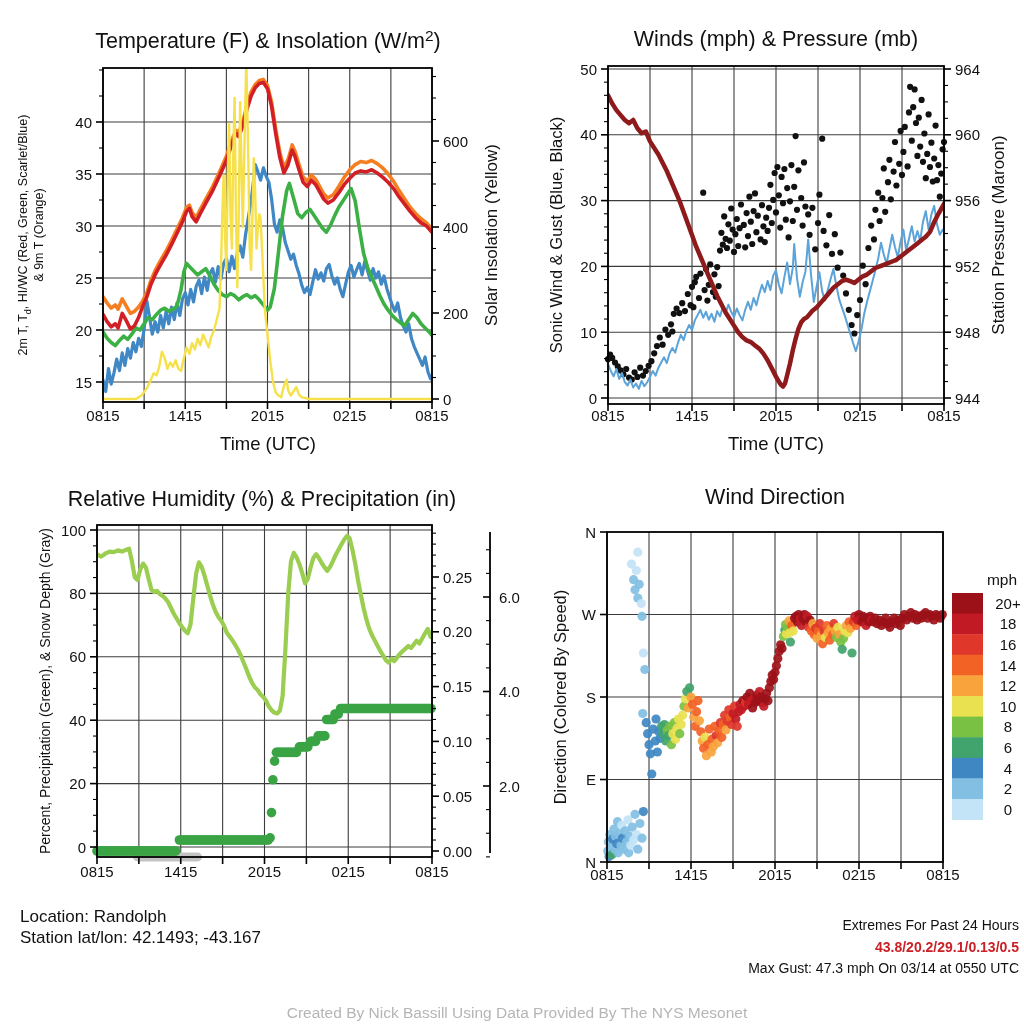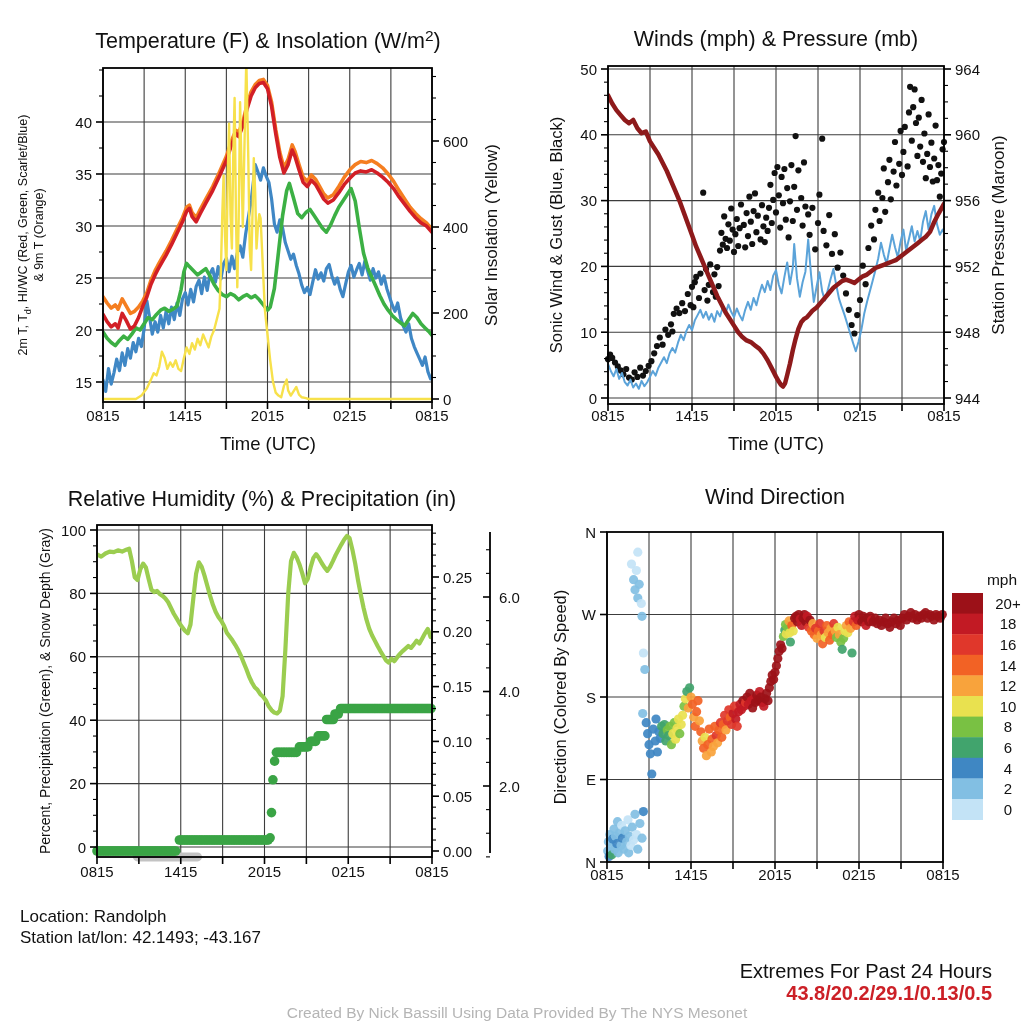--- a/index.html
+++ b/index.html
@@ -1,20 +1,20 @@
 <!DOCTYPE html>
 <html><head>
 <meta charset="utf-8">
 <style>
   html,body{margin:0;padding:0;background:#fff;}
   .page{position:relative;width:1024px;height:1024px;background:#ffffff;overflow:hidden;
         font-family:"Liberation Sans", sans-serif;color:#111;}
   svg{position:absolute;left:0;top:0;}
   .meta-left{position:absolute;left:20px;top:906px;font-size:17px;line-height:21px;white-space:nowrap;}
-  .meta-right{position:absolute;right:32px;top:915px;font-size:20px;line-height:21.5px;text-align:right;white-space:nowrap;margin-top:46px;}
+  .meta-right{position:absolute;right:5px;top:915px;font-size:14px;line-height:21.5px;text-align:right;white-space:nowrap;}
   .red-values{color:#cc2027;font-weight:bold;text-align:right;}
   .credit{position:absolute;left:5px;top:1004px;width:1024px;text-align:center;font-size:15.5px;color:#b5b5b5;}
   text{font-family:"Liberation Sans", sans-serif;}
 </style>
 </head>
 <body>
 
 <div class="page">
   <svg id="charts" width="1024" height="1024" viewBox="0 0 1024 1024">
       <defs>
@@ -1068,16 +1068,17 @@
     </svg>
 
   <div class="meta-left">
     <div>Location: Randolph</div>
     <div>Station lat/lon: 42.1493; -43.167</div>
   </div>
 
   <div class="meta-right">
     <div>Extremes For Past 24 Hours</div>
     <div class="red-values">43.8/20.2/29.1/0.13/0.5</div>
+    <div>Max Gust: 47.3 mph On 03/14 at 0550 UTC</div>
   </div>
 
   <div class="credit">Created By Nick Bassill Using Data Provided By The NYS Mesonet</div>
 </div>
 
 </body></html>

